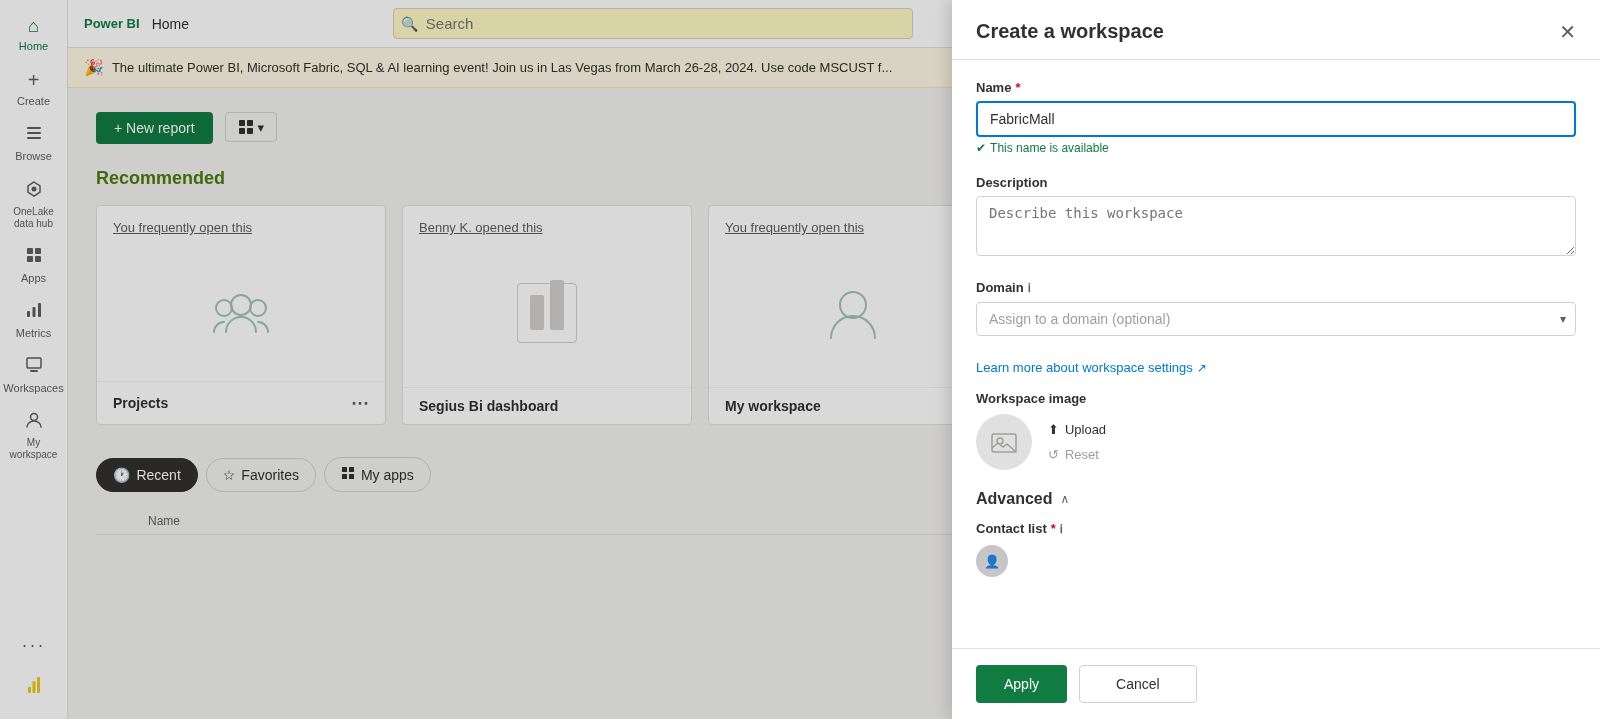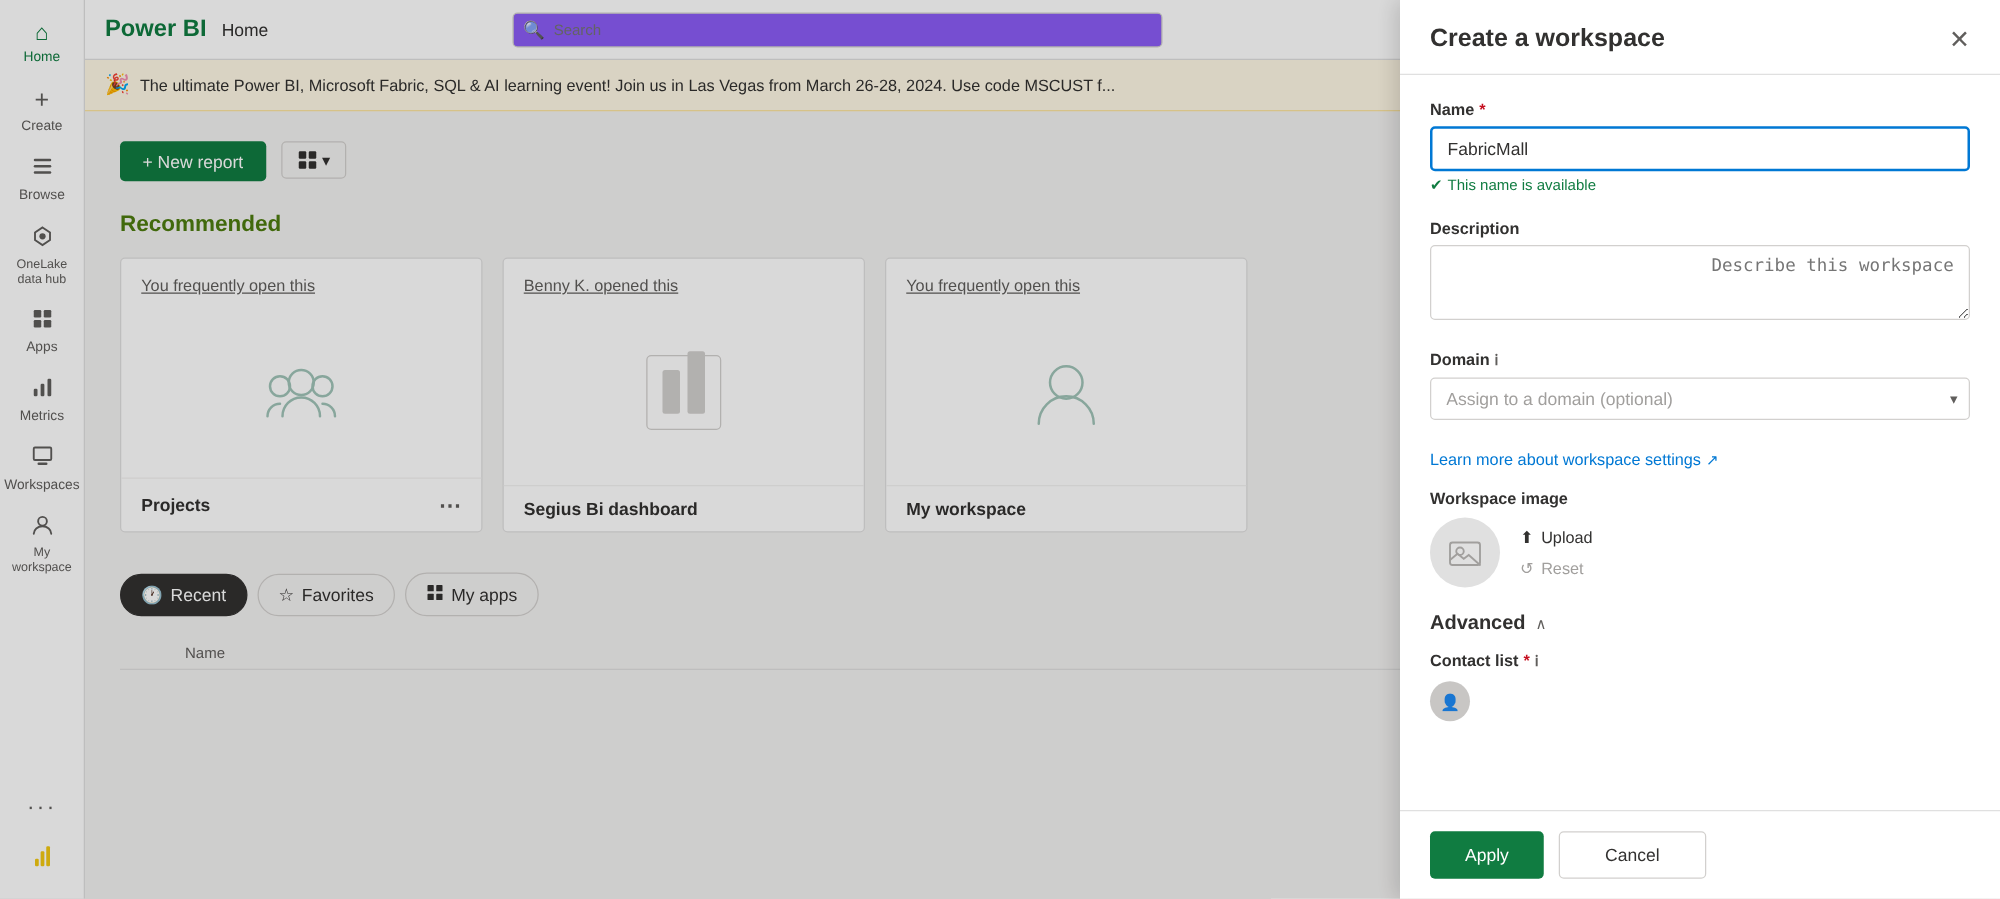--- a/index.html
+++ b/index.html
@@ -48,36 +48,36 @@
     .topbar {
       height: 48px;
       background: #fff;
       border-bottom: 1px solid #e0e0e0;
       display: flex;
       align-items: center;
       padding: 0 16px;
       gap: 12px;
       z-index: 5;
     }
-    .topbar-logo { color: #107c41; font-weight: 700; font-size: 19px; }
+    .topbar-logo { color: #107c41; font-weight: 700; font-size: 13px; }
     .topbar-home { color: #323130; font-size: 14px; }
     .topbar-search {
       flex: 1;
       max-width: 520px;
       margin: 0 auto;
       position: relative;
     }
     .topbar-search input {
       width: 100%;
       padding: 6px 12px 6px 32px;
       border: 1px solid #d2d0ce;
       border-radius: 4px;
-      font-size: 12px;
+      font-size: 15px;
       outline: none;
-      background: #8b5cf6;
+      background: #fef9c3;
     }
     .topbar-search .search-icon {
       position: absolute;
       left: 9px;
       top: 50%;
       transform: translateY(-50%);
       color: #605e5c;
       font-size: 14px;
     }
     .topbar-right {
@@ -202,21 +202,21 @@
       padding: 6px 12px;
       font-size: 12px;
       color: #605e5c;
       border-bottom: 1px solid #e0e0e0;
     }
 
     
     .panel-overlay {
       position: fixed;
       top: 0; right: 0; bottom: 0;
-      width: 480px;
+      width: 648px;
       background: #fff;
       box-shadow: -4px 0 16px rgba(0,0,0,0.15);
       z-index: 100;
       display: flex;
       flex-direction: column;
     }
     .panel-header {
       padding: 20px 24px 16px;
       display: flex;
       align-items: center;
@@ -268,21 +268,20 @@
     .field-textarea {
       width: 100%;
       padding: 8px 12px;
       border: 1px solid #d2d0ce;
       border-radius: 4px;
       font-size: 14px;
       outline: none;
       resize: vertical;
       min-height: 60px;
       color: #a19f9d;
-      text-align: right;
     }
     .field-select-wrapper {
       position: relative;
     }
     .field-select {
       width: 100%;
       padding: 8px 36px 8px 12px;
       border: 1px solid #d2d0ce;
       border-radius: 4px;
       font-size: 14px;

